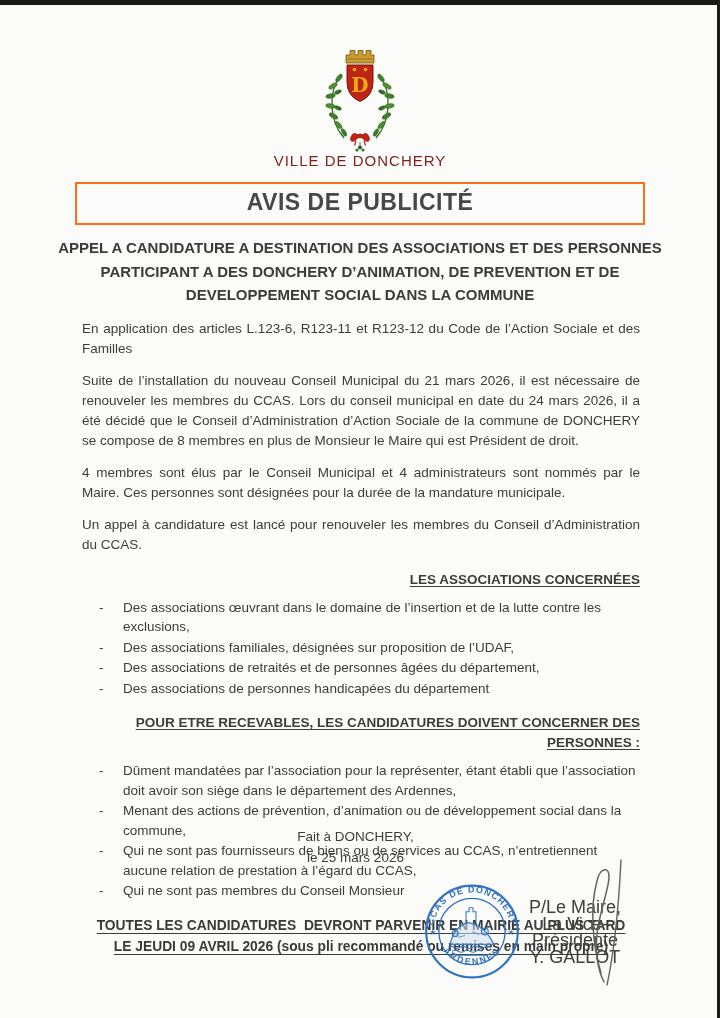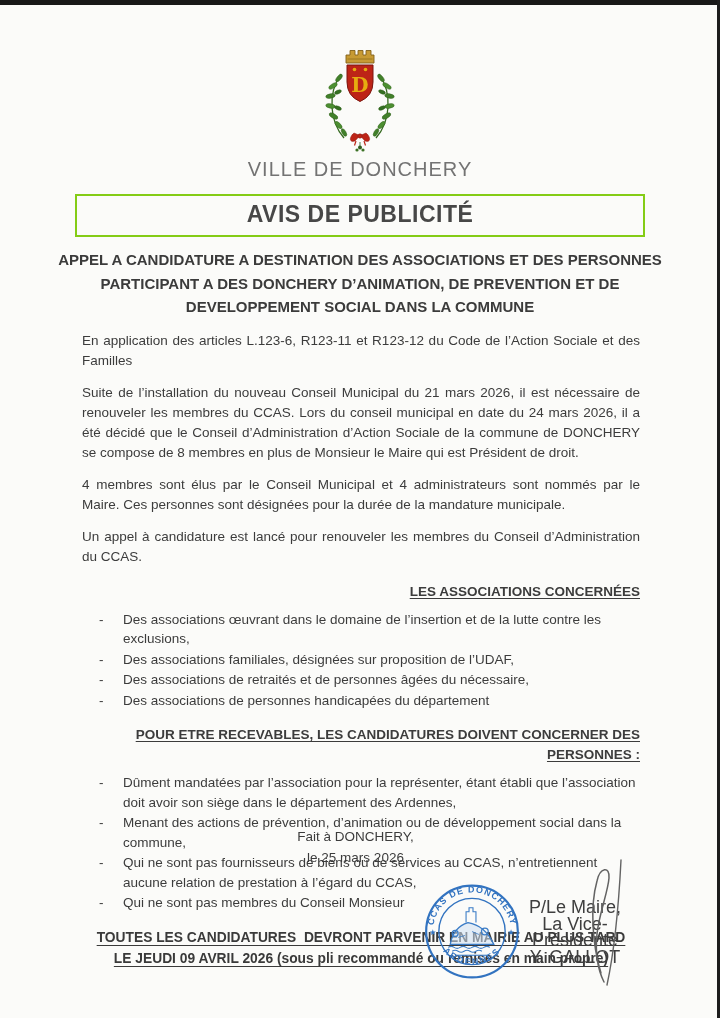--- a/index.html
+++ b/index.html
@@ -5,24 +5,24 @@
   html,body{margin:0;padding:0;background:#e8e8e8;}
   .page{
     position:relative;width:720px;height:1018px;background:#fbfbf9;
     font-family:"Liberation Sans",sans-serif;color:#3c3c3c;overflow:hidden;
     margin:0 auto;
   }
   .edge-top{position:absolute;left:0;top:0;width:720px;height:5px;background:#181818;}
   .edge-right{position:absolute;right:0;top:0;width:3px;height:1018px;background:#1d1d1d;}
 
   .coat{display:block;margin:46px auto 0;width:92px;height:106px;}
-  .city{margin-top:6px;text-align:center;font-size:20px;letter-spacing:1px;color:#737373;}
+  .city{text-align:center;font-size:15px;letter-spacing:1px;color:#7f1d1d;}
 
   .titlebox{
-    width:566px;margin:13px auto 7px;border:2px solid #84cc16;
+    width:566px;margin:13px auto 7px;border:2px solid #f97316;
     text-align:center;padding:5px 0 7px;
     font-size:23px;font-weight:bold;color:#474747;letter-spacing:.5px;
   }
   .subtitle{margin:11px auto 0;width:624px;text-align:center;font-weight:bold;
     font-size:15px;line-height:23.5px;color:#3b3b3b;}
 
   .bodycol{margin:0 80px 0 82px;font-size:13.5px;line-height:20px;text-align:justify;}
   .para{margin:12px 0 0;}
   .sec-heading{margin-top:15px;font-weight:bold;text-decoration:underline;
     text-underline-offset:2px;text-align:right;}
@@ -118,21 +118,21 @@
           <span class="bli-text">Des associations œuvrant dans le domaine de l’insertion et de la lutte contre les exclusions,</span>
         </div>
 
         <div class="bli">
           <span class="dash">-</span>
           <span class="bli-text">Des associations familiales, désignées sur proposition de l’UDAF,</span>
         </div>
 
         <div class="bli">
           <span class="dash">-</span>
-          <span class="bli-text">Des associations de retraités et de personnes âgées du nécessaire,</span>
+          <span class="bli-text">Des associations de retraités et de personnes âgées du département,</span>
         </div>
 
         <div class="bli">
           <span class="dash">-</span>
           <span class="bli-text">Des associations de personnes handicapées du département</span>
         </div>
       </div>
 
     <div class="sec-heading">POUR ETRE RECEVABLES, LES CANDIDATURES DOIVENT CONCERNER DES PERSONNES :</div>
     <div class="blist">

